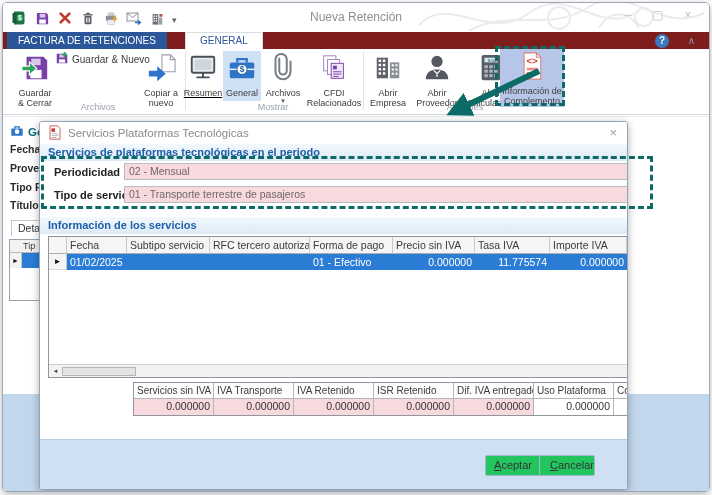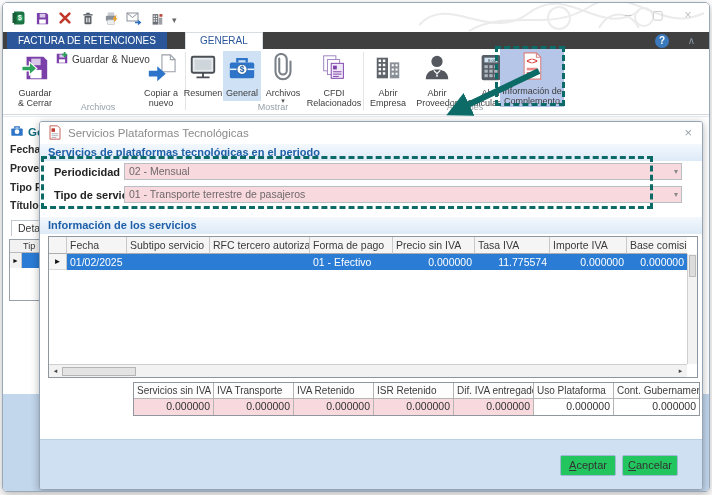--- a/index.html
+++ b/index.html
@@ -9,21 +9,21 @@
   
   .titlebar { position:absolute; left:0; top:0; right:0; height:30px; background:#fff; }
   .flourish { position:absolute; right:0; top:0; pointer-events:none; }
   .qat { position:absolute; left:8px; top:7px; display:flex; gap:7px; align-items:center; }
   .qat .qbtn { width:16px; height:16px; display:flex; align-items:center; justify-content:center; }
   .qat-drop { font-size:9px; color:#666; padding-top:3px; }
   .win-title { position:absolute; left:0; right:0; top:7px; text-align:center; font-size:12px; color:#8f8f8f; }
   .win-ctrls { position:absolute; right:14px; top:5px; display:flex; gap:16px; color:#c3c3c3; font-size:12px; }
   .win-ctrls span { width:14px; text-align:center; }
   
-  .tabrow { position:absolute; left:0; top:29px; right:0; height:17px; background:#404040;padding-left:34px; }
+  .tabrow { position:absolute; left:0; top:29px; right:0; height:17px; background:#7f1d1d;padding-left:34px; }
   .tab-factura { position:absolute; left:4px; top:0; height:17px; line-height:17px; padding:0 11px;
                  background:#2b579a; color:#fff; font-size:10px; }
   .tab-general { position:absolute; left:182px; top:0; height:17px; line-height:16px; padding:0 14px;
                  background:#fff; color:#2b579a; font-size:10px; border:1px solid #d8dde2; border-bottom:none; }
   .help-btn { position:absolute; right:40px; top:2px; width:14px; height:14px; border-radius:50%;
               background:#3b79bd; color:#fff; font-size:10px; font-weight:bold; text-align:center; line-height:14px; }
   .collapse-btn { position:absolute; right:14px; top:3px; color:#8b99a8; font-size:10px; }
   
   .ribbon { position:absolute; left:0; top:46px; right:0; height:66px; background:#fff; border-bottom:1px solid #d4d9de; }
   .rsep { position:absolute; top:3px; width:1px; height:58px; background:#e2e5e8; }
@@ -44,21 +44,21 @@
                      font-size:11.5px; font-weight:bold; color:#0e6b7e; }
   .bg-label { position:absolute; left:7px; font-size:10.5px; font-weight:bold; color:#2b2b2b; white-space:nowrap; }
   .bg-tab { position:absolute; left:8px; top:103px; font-size:10.5px; color:#333; background:#fff;
             border:1px solid #c2c8cf; border-bottom:none; padding:1px 6px 2px 6px; }
   .mini-grid { position:absolute; left:6px; top:122px; width:30px; height:62px; background:#fff; border:1px solid #9aa0a8; border-right:none; }
   .mini-grid .mg-head { height:13px; background:#f2f2f2; border-bottom:1px solid #b9b9b9; font-size:9px; color:#333; padding-left:13px; line-height:13px; }
   .mini-grid .mg-row { display:flex; height:15px; }
   .mini-grid .mg-sel { width:12px; background:#f2f2f2; border-right:1px solid #c9c9c9; font-size:7px; color:#111; line-height:15px; text-align:center; }
   .mini-grid .mg-cell { flex:1; background:#2a7cd5; }
   
-  .dialog { position:absolute; left:36px; top:118px; width:664px; height:369px; background:#fff;
+  .dialog { position:absolute; left:36px; top:118px; width:589px; height:369px; background:#fff;
             border:1px solid #96a5b5; border-radius:3px; box-shadow:0 2px 9px rgba(0,0,0,.3); z-index:5; overflow:hidden; }
   .dlg-titlebar { position:absolute; left:0; top:0; right:0; height:22px; background:#fff; }
   .dlg-title { position:absolute; left:28px; top:5px; font-size:11.5px; color:#8b8b8b; }
   .dlg-close { position:absolute; right:10px; top:3px; color:#9aa3ac; font-size:13px; }
   .dlg-section { position:absolute; left:0; right:0; height:17px; line-height:17px; padding-left:8px;
                  background:linear-gradient(#f3f8fd,#ddeaf7); font-size:11px; font-weight:bold; color:#1e5fa8; }
   .fld-label { position:absolute; left:14px; font-size:11px; font-weight:bold; color:#222; }
   .combo { position:absolute; left:84px; width:558px; height:17px; background:#f8d9de; border:1px solid #b9bdc4;
            font-size:10.5px; color:#6e686b; line-height:15px; padding-left:4px; }
   .combo .caret { position:absolute; right:3px; top:5px; font-size:8px; color:#8a8a8a; line-height:6px; }
@@ -85,21 +85,21 @@
              font-size:10px; color:#3c3c3c; line-height:15px; height:16px; padding-left:3px; overflow:hidden; white-space:nowrap; }
   .t-vcell { border-right:1px solid #b5b5b5; font-size:10.5px; color:#333; line-height:15px; height:16px;
              text-align:right; padding-right:3px; }
   .t-pink { background:#f8d9de; }
   .t-white { background:#fff; }
   
   .dlg-footer { position:absolute; left:0; right:0; bottom:0; height:50px; background:#cfe0f2; border-top:1px solid #b9cfe6; }
   .dlg-btn { position:absolute; top:15px; width:56px; height:21px; background:#22c55e; border:1px solid #9fb8d4;
              border-radius:2px; font-size:11px; color:#333; text-align:center; line-height:19px; }
   .dlg-btn::first-letter { text-decoration:underline; }
-  .btn-aceptar { right:86px; } .btn-cancelar { right:24px; }
+  .btn-aceptar { right:86px; } .btn-cancelar { right:32px;text-align:right; }
   
   .overlay { position:absolute; left:0; top:0; width:708px; height:490px; z-index:10; pointer-events:none; }
   .dashed { position:absolute; border:3px dashed #0c6b66; z-index:11; pointer-events:none; }
   .dash-ribbon { left:492px; top:43px; width:70px; height:60px; }
   .dash-fields { left:38px; top:153px; width:612px; height:53px; }
 </style>
 </head>
 <body>
 
 <div class="window">
@@ -168,20 +168,21 @@
               <rect x="4" y="7.3" width="1.6" height="1.6"></rect>
               <rect x="6.6" y="7.3" width="1.6" height="1.6"></rect>
               <rect x="4" y="10" width="1.6" height="1.6"></rect>
               <rect x="6.6" y="10" width="1.6" height="1.6"></rect>
             </g>
             <rect x="10.8" y="3" width="3.4" height="3" fill="#b8453c"></rect>
           </svg>
       </span>
       <span class="qat-drop">▾</span>
     </div>
+    <div class="win-title">Nueva Retención</div>
     <div class="win-ctrls">
       <span>–</span>
       <span>▢</span>
       <span>×</span>
     </div>
   </div>
 
   <div class="tabrow">
     <div class="tab-factura">FACTURA DE RETENCIONES</div>
     <div class="tab-general">GENERAL</div>
@@ -222,21 +223,21 @@
             <path d="M3 19 h9 v-5 l9 8 -9 8 v-5 H3 z" fill="#2e75c9"></path>
           </svg>
       </span>
       <span class="rlabel">Copiar a
 nuevo</span>
     </div>
     <div class="rsep" style="left:182px;"></div>
     <div class="rgroup-label" style="left:40px;width:110px;">Archivos</div>
 
     <div class="mostrar-row">
-      <div class="rbtn" style="width:40px;">
+      <div class="rbtn" style="width:40px;text-decoration:underline;">
         <span>
           <svg width="30" height="30" viewBox="0 0 32 32">
               <rect x="4" y="4" width="24" height="17" rx="1.5" fill="#e8ecef" stroke="#4a4f55" stroke-width="2"></rect>
               <rect x="7" y="7" width="18" height="11" fill="#cfd6db"></rect>
               <path d="M16 21 v4 M9 26 h14" stroke="#4a4f55" stroke-width="2"></path>
             </svg>
         </span>
         <span class="rlabel">Resumen</span>
       </div>
       <div class="rbtn rbtn-hl" style="width:38px;">

